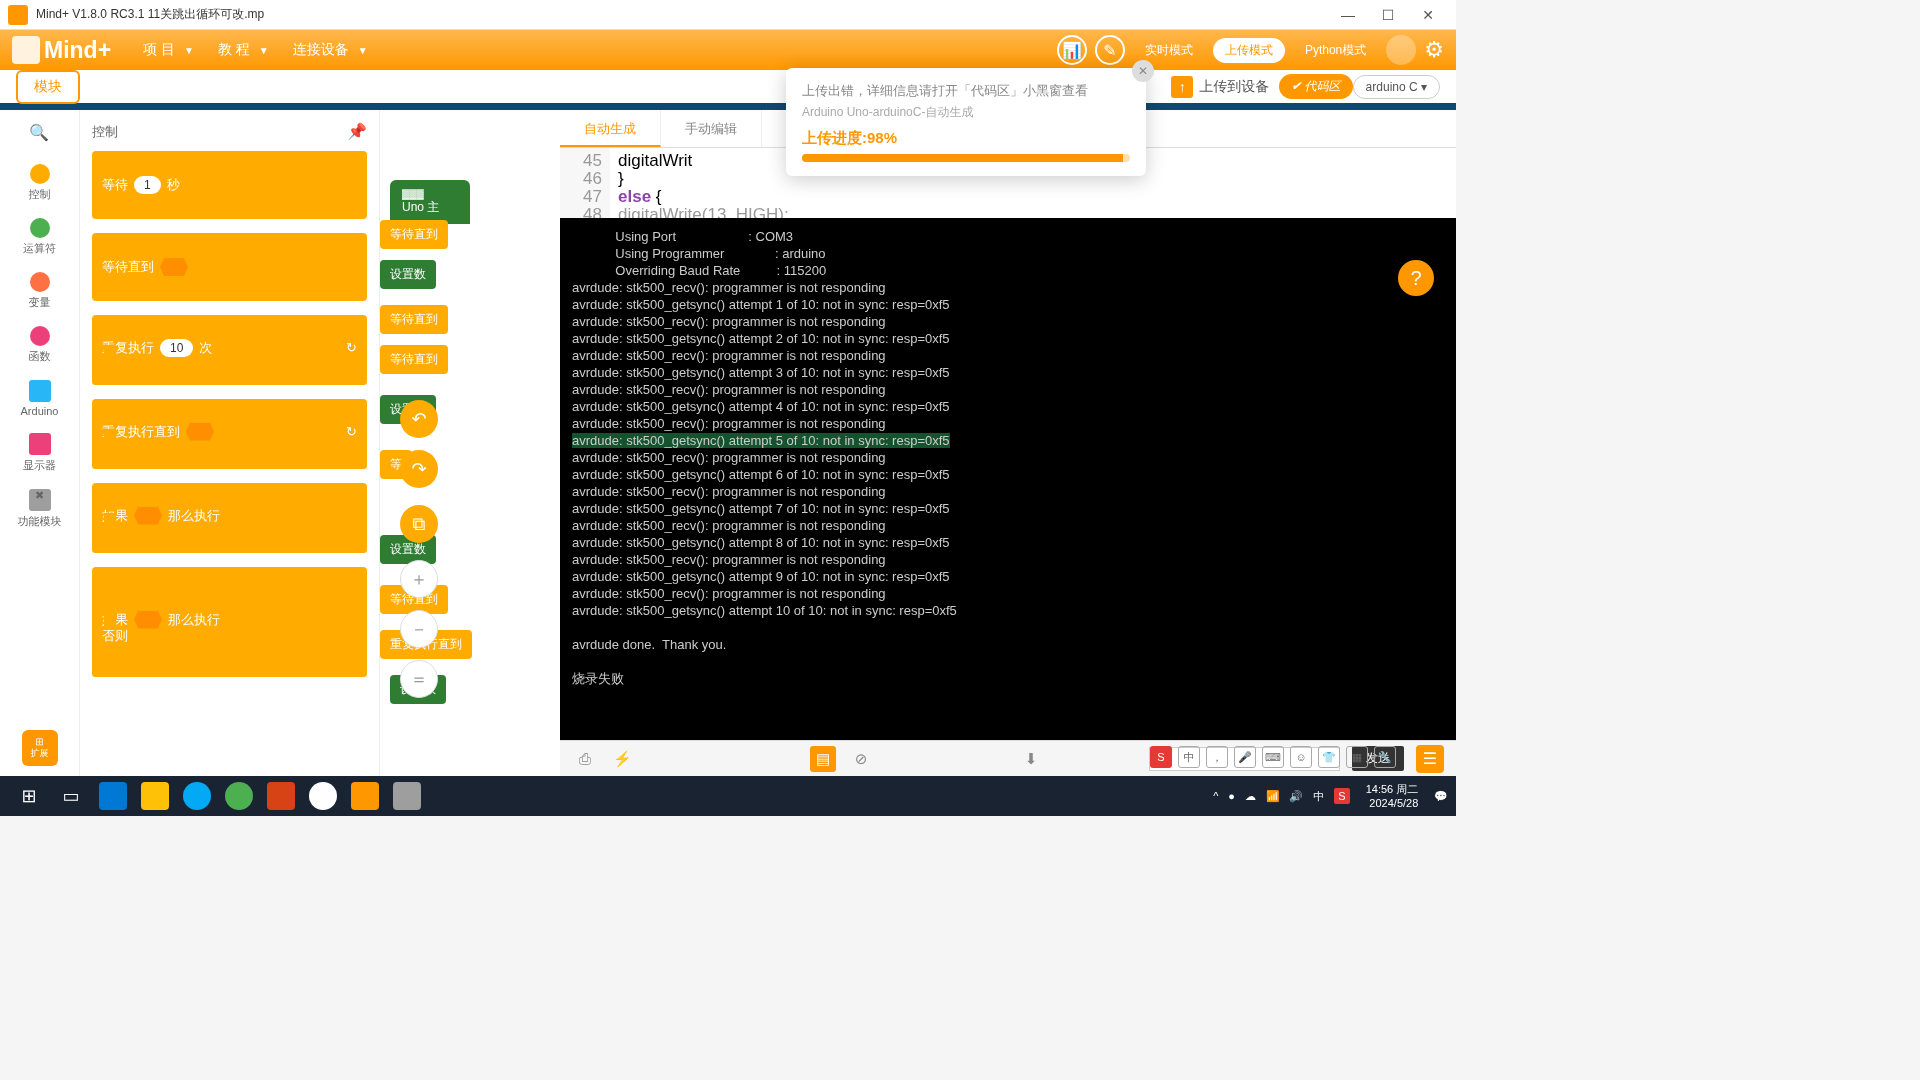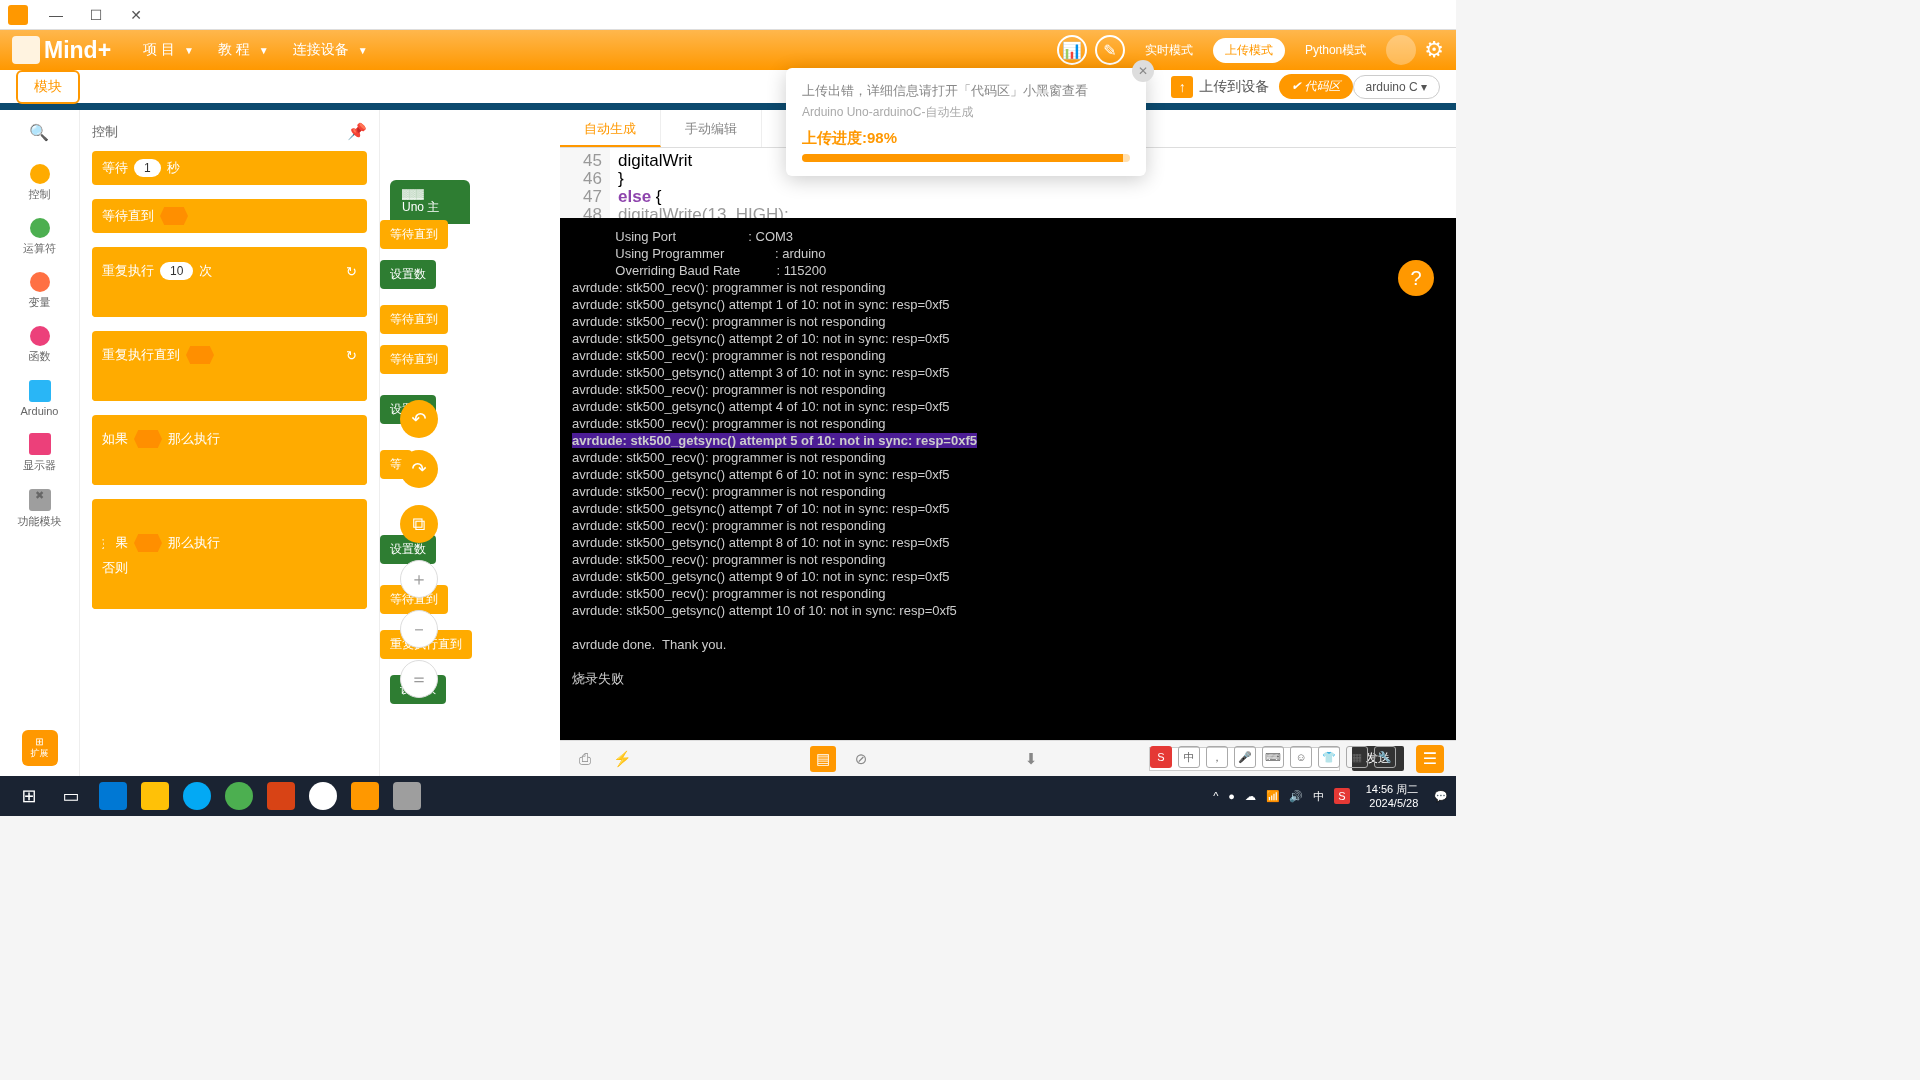--- a/index.html
+++ b/index.html
@@ -40,21 +40,21 @@
 .cat-bar .search { width: 28px; height: 28px; border-radius: 50%; display: flex; align-items: center; justify-content: center; color: #ff9800; font-size: 16px; margin-bottom: 10px; cursor: pointer; }
 .cat-item { width: 70px; text-align: center; padding: 8px 0; font-size: 11px; color: #666; cursor: pointer; }
 .cat-item .dot { width: 20px; height: 20px; border-radius: 50%; margin: 0 auto 3px; }
 .cat-item .chip { width: 22px; height: 22px; margin: 0 auto 3px; border-radius: 3px; }
 .ext-btn { margin-top: auto; margin-bottom: 10px; width: 36px; height: 36px; background: #ff9800; border-radius: 6px; display: flex; align-items: center; justify-content: center; color: #fff; font-size: 10px; cursor: pointer; flex-direction: column; }
 
 
 .palette { width: 300px; background: #fff; border-right: 1px solid #eee; padding: 12px; overflow-y: auto; position: relative; }
 .palette .heading { font-size: 13px; color: #666; margin-bottom: 10px; display: flex; justify-content: space-between; align-items: center; }
 .palette .pin { color: #ff9800; font-size: 16px; cursor: pointer; }
-.block { background: #ffab00; color: #fff; border-radius: 4px; padding: 8px 10px; margin-bottom: 14px; font-size: 13px; display: flex; align-items: center; gap: 6px; position: relative; }
+.block { background: #ffab00; color: #fff; border-radius: 4px; padding: 25px 10px; margin-bottom: 14px; font-size: 13px; display: flex; align-items: center; gap: 6px; position: relative; }
 .block.c-shape { padding-bottom: 30px; }
 .block.c-shape::after { content: ""; position: absolute; left: 0; right: 0; bottom: 0; height: 10px; background: #ffab00; border-radius: 0 0 4px 4px; }
 .block.c-shape::before { content: ""; position: absolute; left: 12px; top: 30px; bottom: 10px; width: 12px; background: #ffab00; }
 .block .oval { background: #fff; color: #333; border-radius: 10px; padding: 2px 10px; font-size: 12px; }
 .block .hex { width: 28px; height: 18px; background: #ff8f00; clip-path: polygon(15% 0, 85% 0, 100% 50%, 85% 100%, 15% 100%, 0 50%); }
 .block .loop-arrow { margin-left: auto; color: #fff; }
 
 
 .canvas { width: 180px; background: #fff; position: relative; overflow: hidden; }
 .canvas .stage-block { position: absolute; background: #2e7d32; color: #fff; border-radius: 6px 6px 0 0; padding: 8px 12px; font-size: 12px; }
@@ -66,21 +66,21 @@
 .code-area { flex: 1; display: flex; flex-direction: column; background: #fff; }
 .code-tabs { height: 38px; display: flex; border-bottom: 1px solid #ddd; }
 .code-tab { padding: 10px 24px; font-size: 13px; color: #888; cursor: pointer; border-right: 1px solid #eee; }
 .code-tab.active { color: #ff9800; border-bottom: 2px solid #ff9800; background: #fff; }
 .code-editor { height: 70px; background: #fff; font-family: Consolas, monospace; font-size: 17px; display: flex; }
 .gutter { width: 50px; background: #f7f7f7; text-align: right; padding: 4px 8px 4px 0; color: #999; line-height: 18px; }
 .code-lines { padding: 4px 8px; line-height: 18px; }
 .code-lines .kw { color: #8e44ad; font-weight: bold; }
 .code-lines .fn { color: #000; }
 .console { flex: 1; background: #000; color: #ccc; font-family: Consolas, monospace; font-size: 13px; padding: 10px 12px; overflow-y: auto; white-space: pre; line-height: 17px; }
-.console .hl { background: #4c1d95; font-weight: bold; }
+.console .hl { background: #14532d; }
 
 
 .popup { position: absolute; top: 68px; right: 310px; width: 360px; background: #fff; border-radius: 6px; box-shadow: 0 4px 20px rgba(0,0,0,0.2); padding: 14px 16px; z-index: 50; }
 .popup .close { position: absolute; top: -8px; right: -8px; width: 22px; height: 22px; border-radius: 50%; background: #ddd; color: #888; display: flex; align-items: center; justify-content: center; font-size: 12px; cursor: pointer; }
 .popup .err { font-size: 13px; color: #888; margin-bottom: 4px; }
 .popup .sub { font-size: 12px; color: #aaa; margin-bottom: 8px; }
 .popup .prog-label { font-size: 15px; color: #ff9800; font-weight: bold; margin-bottom: 6px; }
 .popup .prog-bar { height: 8px; background: #ffe0b2; border-radius: 4px; overflow: hidden; }
 .popup .prog-fill { height: 100%; width: 98%; background: #ff9800; }
 
@@ -109,20 +109,21 @@
 .taskbar .tb-right { margin-left: auto; display: flex; align-items: center; gap: 10px; font-size: 11px; }
 .taskbar .clock { text-align: right; line-height: 14px; padding: 0 6px; }
 
 .dropdown-arrow { font-size: 10px; }
 </style>
 </head>
 <body>
 
 <div class="titlebar">
   <div class="app-icon"></div>
+  <div class="title">Mind+ V1.8.0 RC3.1   11关跳出循环可改.mp</div>
   <div class="win-btn">—</div>
   <div class="win-btn">☐</div>
   <div class="win-btn">✕</div>
 </div>
 
 <div class="menubar">
   <div class="logo">
     <div class="logo-icon"></div>
     <span class="logo-text">Mind+</span>
   </div>

